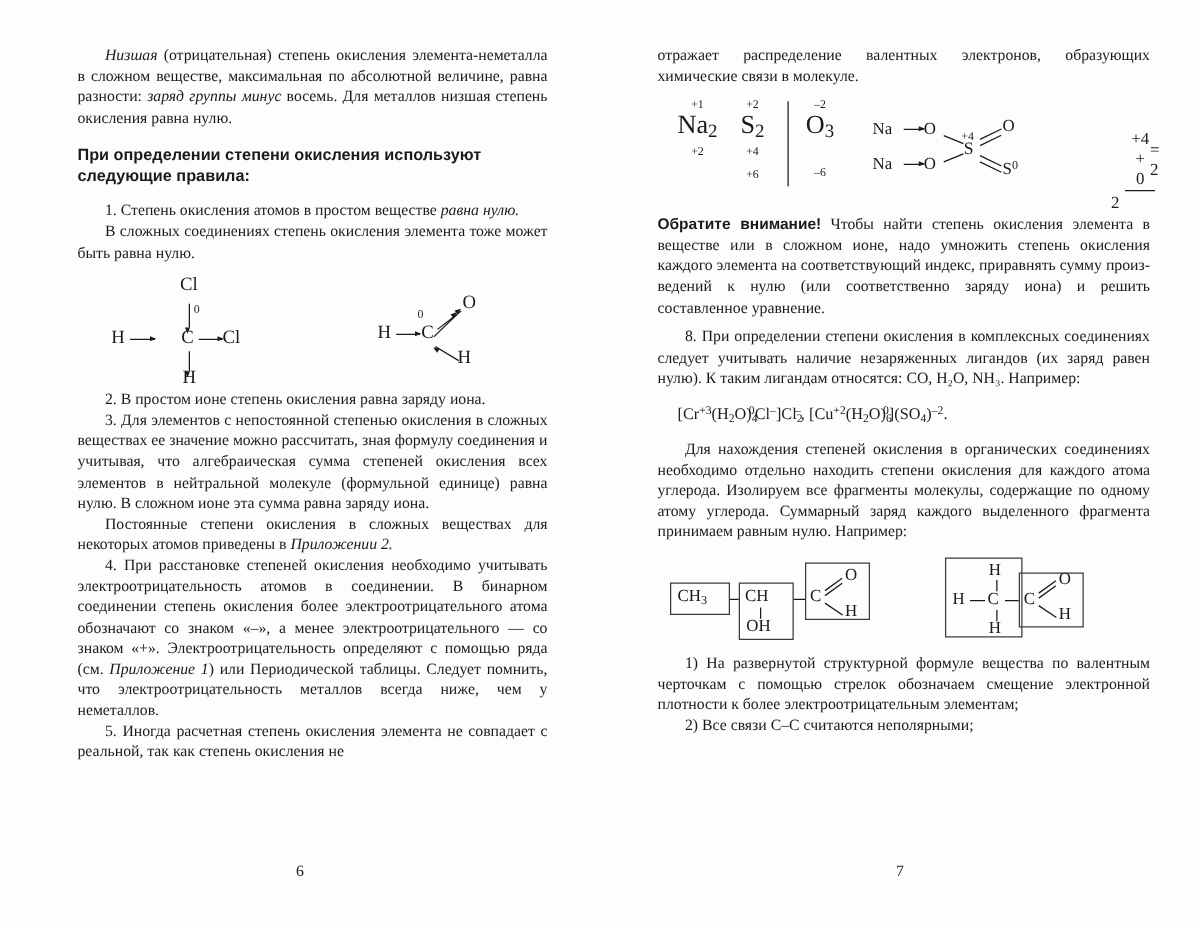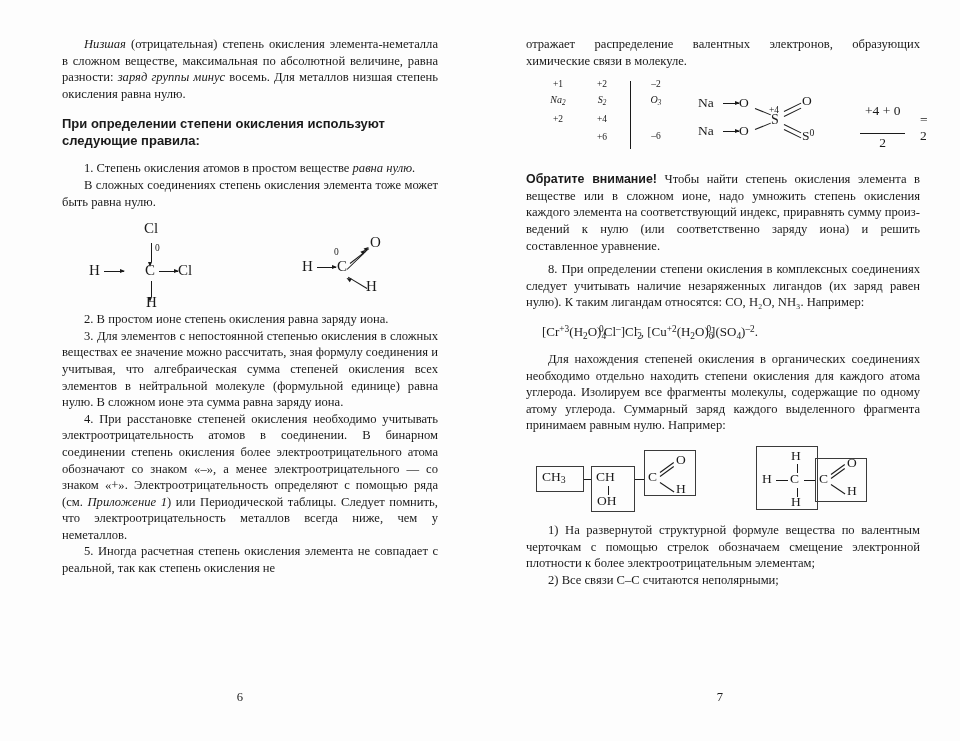--- a/index.html
+++ b/index.html
@@ -54,26 +54,26 @@
   .arrow-diag{position:absolute;height:1px;background:#1a1a1a;
     transform-origin:0 50%;}
   .arrow-diag:after{content:"";position:absolute;right:-1px;top:-2.6px;
     border-left:5px solid #1a1a1a;border-top:2.7px solid transparent;
     border-bottom:2.7px solid transparent;}
 
   
   .ox-table{position:relative;height:80px;margin-top:10px;}
   .ox-col{position:absolute;text-align:center;}
   .ox-top{font-size:9.5px;line-height:11px;}
-  .ox-main{font-size:10px;line-height:19px;font-style:italic;}
+  .ox-main{font-size:21px;line-height:19px;}
   .ox-mid{font-size:9.5px;line-height:12px;}
   .ox-bot{font-size:9.5px;line-height:12px;}
   .ox-rule{position:absolute;width:1px;background:#1a1a1a;}
   .frac{position:absolute;font-size:13.5px;text-align:center;}
-  .frac .num{padding:0 5px 14px 5px;border-bottom:1px solid #1a1a1a;display:block;}
+  .frac .num{padding:0 5px 1px 5px;border-bottom:1px solid #1a1a1a;display:block;margin-left:40px;}
   .frac .den{display:block;padding-top:1px;}
   .frac-eq{position:absolute;font-size:13.5px;}
 
   
   .org-row{position:relative;height:78px;margin-top:10px;}
   .obox{position:absolute;border:1px solid #3b3b3b;box-sizing:border-box;}
   .olab{position:absolute;font-size:13.5px;line-height:14px;}
   .bond{position:absolute;background:#1a1a1a;}
   .dbl{position:absolute;height:1px;background:#1a1a1a;transform-origin:0 50%;}
 </style>
@@ -117,20 +117,21 @@
         <span class="atom" style="left:308px;top:16px;">O</span>
         <div class="arrow-diag" style="left:305px;top:69px;width:22px;transform:rotate(-149deg);"></div>
         <span class="atom" style="left:304px;top:60px;">H</span>
       </div>
 
     </div>
 
     <p class="ind">2. В простом ионе степень окисления равна заряду иона.</p>
     <p class="ind">3. Для элементов с непостоянной степенью окисления в сложных веществах ее значение можно рассчитать, зная формулу соединения и учитывая, что алгебраиче­ская сумма степеней окисления всех элементов в ней­тральной молекуле (формульной единице) равна нулю. В сложном ионе эта сумма равна заряду иона.</p>
 
+    <p class="ind"><span>Постоянные степени окисления в сложных веществах для некоторых атомов приведены в </span><span class="it">Приложении 2.</span></p>
 
     <p class="ind"><span>4. При расстановке степеней окисления необходимо учитывать электроотрицательность атомов в соедине­нии. В бинарном соединении степень окисления более электроотрицательного атома обозначают со знаком «–», а менее электроотрицательного — со знаком «+». Электроотрицательность определяют с помощью ряда (см. </span><span class="it">Приложение 1</span><span>) или Периодической таблицы. Следу­ет помнить, что электроотрицательность металлов всегда ниже, чем у неметаллов.</span></p>
 
     <p class="ind">5. Иногда расчетная степень окисления элемента не совпадает с реальной, так как степень окисления не</p>
 
     <div class="pagenum">6</div>
   </div>
 
   <div class="page page-right">
 

